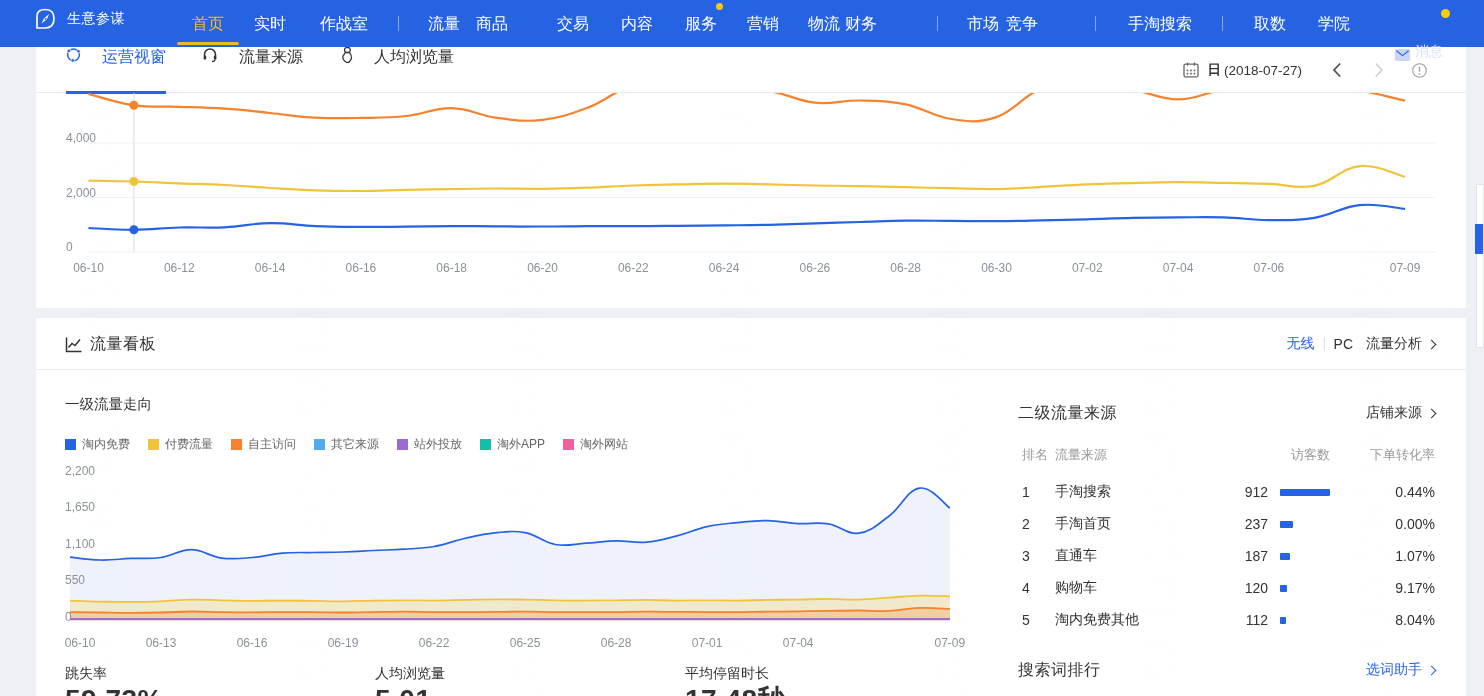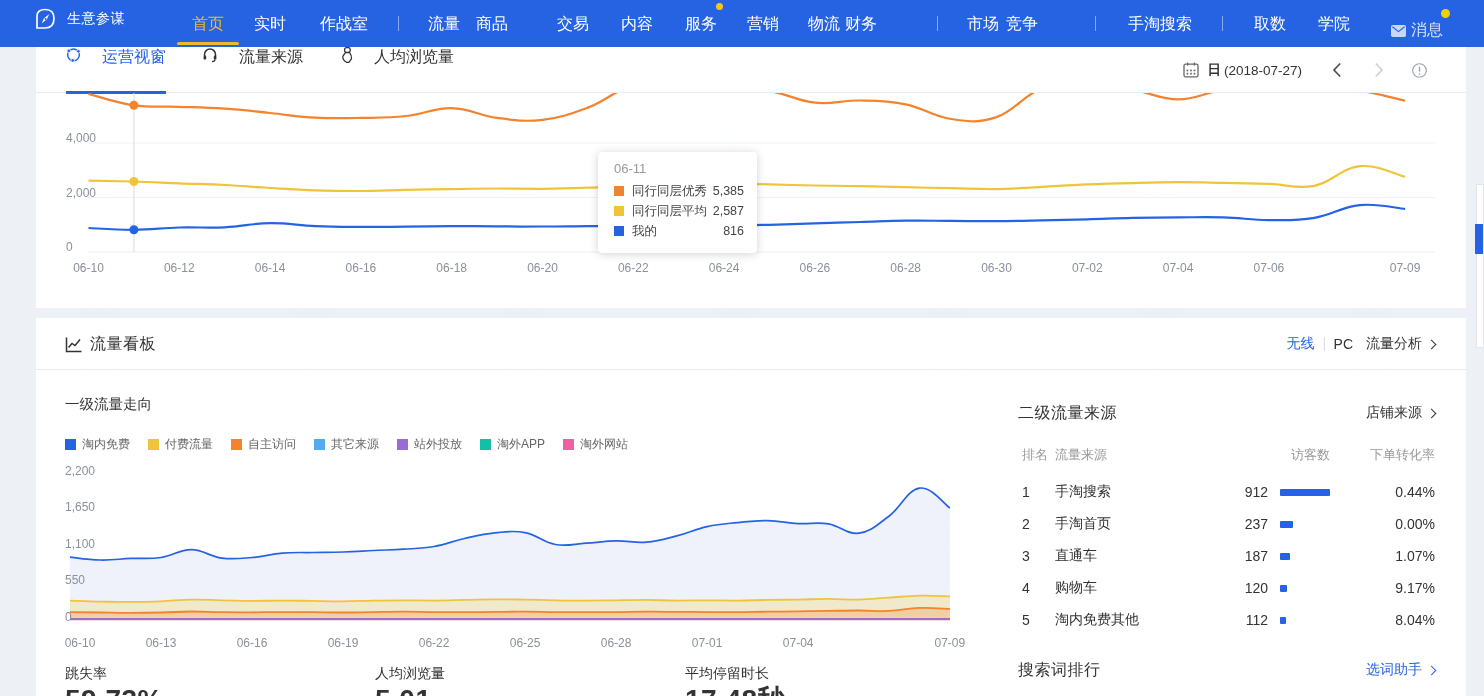--- a/index.html
+++ b/index.html
@@ -7,21 +7,21 @@
 body { font-family:"Liberation Sans","DejaVu Sans",sans-serif; background:#edf0f4; position:relative; color:#333; }
 .navbar { position:absolute; left:0; top:0; width:1484px; height:47px; background:#2563e3; z-index:30; }
 .brand { position:absolute; left:35px; top:8px; display:flex; align-items:center; }
 .brand-title { color:#fff; font-size:14px; margin-left:11px; letter-spacing:0.5px; }
 .nav-items { position:absolute; left:0; top:0; height:47px; width:1380px; }
 .nav-item { position:absolute; top:0; color:#fff; font-size:16px; height:47px; line-height:47px; cursor:pointer; white-space:nowrap; }
 .nav-item.active { color:#f5bd24; }
 .nav-item.active::after { content:""; position:absolute; left:50%; transform:translateX(-50%); bottom:2px; width:62px; height:3px; background:#f0b822; border-radius:2px; }
 .nav-item .dot { position:absolute; right:-6px; top:3px; width:7px; height:7px; border-radius:50%; background:#f5c51f; }
 .nav-divider { position:absolute; top:16px; width:1px; height:15px; background:rgba(255,255,255,0.45); }
-.nav-msg { position:absolute; right:41px; top:0; height:61px; display:flex; align-items:center; color:#d9e3f8; font-size:16px; cursor:pointer; }
+.nav-msg { position:absolute; right:41px; top:0; height:61px; display:flex; align-items:flex-end; color:#d9e3f8; font-size:14px; cursor:pointer; }
 .nav-msg .dot { position:absolute; right:-7px; top:9px; width:9px; height:9px; border-radius:50%; background:#f5ce0a; }
 .nav-msg svg { margin-right:5px; }
 .panel { position:absolute; left:36px; width:1430px; background:#fff; }
 .panel1 { top:47px; height:261px; }
 .tabbar { position:relative; height:46px; border-bottom:1px solid #e9ebef; }
 .tab { position:absolute; top:0; height:46px; display:flex; align-items:flex-start; font-size:16px; color:#333; cursor:pointer;gap:12px; }
 .tab .ticon { margin-right:9px; display:flex; }
 .tab.active { color:#2563e3; }
 .tab.active::after { content:""; position:absolute; left:0; right:0; bottom:-1px; height:3px; background:#2563e3; }
 .tab1 { left:30px; } .tab2 { left:166px; } .tab3 { left:305px; }
@@ -219,40 +219,20 @@
         <div class="axis-label" style="left: 577.3px; top: 168px; width: 40px; text-align: center;">06-22</div>
         <div class="axis-label" style="left: 668.1px; top: 168px; width: 40px; text-align: center;">06-24</div>
         <div class="axis-label" style="left: 758.9px; top: 168px; width: 40px; text-align: center;">06-26</div>
         <div class="axis-label" style="left: 849.7px; top: 168px; width: 40px; text-align: center;">06-28</div>
         <div class="axis-label" style="left: 940.5px; top: 168px; width: 40px; text-align: center;">06-30</div>
         <div class="axis-label" style="left: 1031.3px; top: 168px; width: 40px; text-align: center;">07-02</div>
         <div class="axis-label" style="left: 1122.1px; top: 168px; width: 40px; text-align: center;">07-04</div>
         <div class="axis-label" style="left: 1212.9px; top: 168px; width: 40px; text-align: center;">07-06</div>
         <div class="axis-label" style="left: 1349.1px; top: 168px; width: 40px; text-align: center;">07-09</div>
       </div>
-    <div class="tooltip">
-      <div class="tooltip-title">06-11</div>
-      <div id="tooltip-rows">
-          <div class="tt-row">
-            <span class="sq" style="background:#f5822c"></span>
-            <span class="lbl">同行同层优秀</span>
-            <span class="val">5,385</span>
-          </div>
-          <div class="tt-row">
-            <span class="sq" style="background:#f0c43a"></span>
-            <span class="lbl">同行同层平均</span>
-            <span class="val">2,587</span>
-          </div>
-          <div class="tt-row">
-            <span class="sq" style="background:#2563e3"></span>
-            <span class="lbl">我的</span>
-            <span class="val">816</span>
-          </div>
-        </div>
-    </div>
   </div>
 </div>
 
 <div class="panel panel2">
   <div class="p2header">
     <svg class="p2h-icon" width="17" height="17" viewBox="0 0 17 17">
       <path d="M1.5 1.5 L1.5 15.5 L16.5 15.5" fill="none" stroke="#333" stroke-width="1.5"></path>
       <path d="M3.5 11.5 L7 7.5 L10 9.5 L15 3.5" fill="none" stroke="#333" stroke-width="1.5"></path>
     </svg>
     <div class="p2title">流量看板</div>

